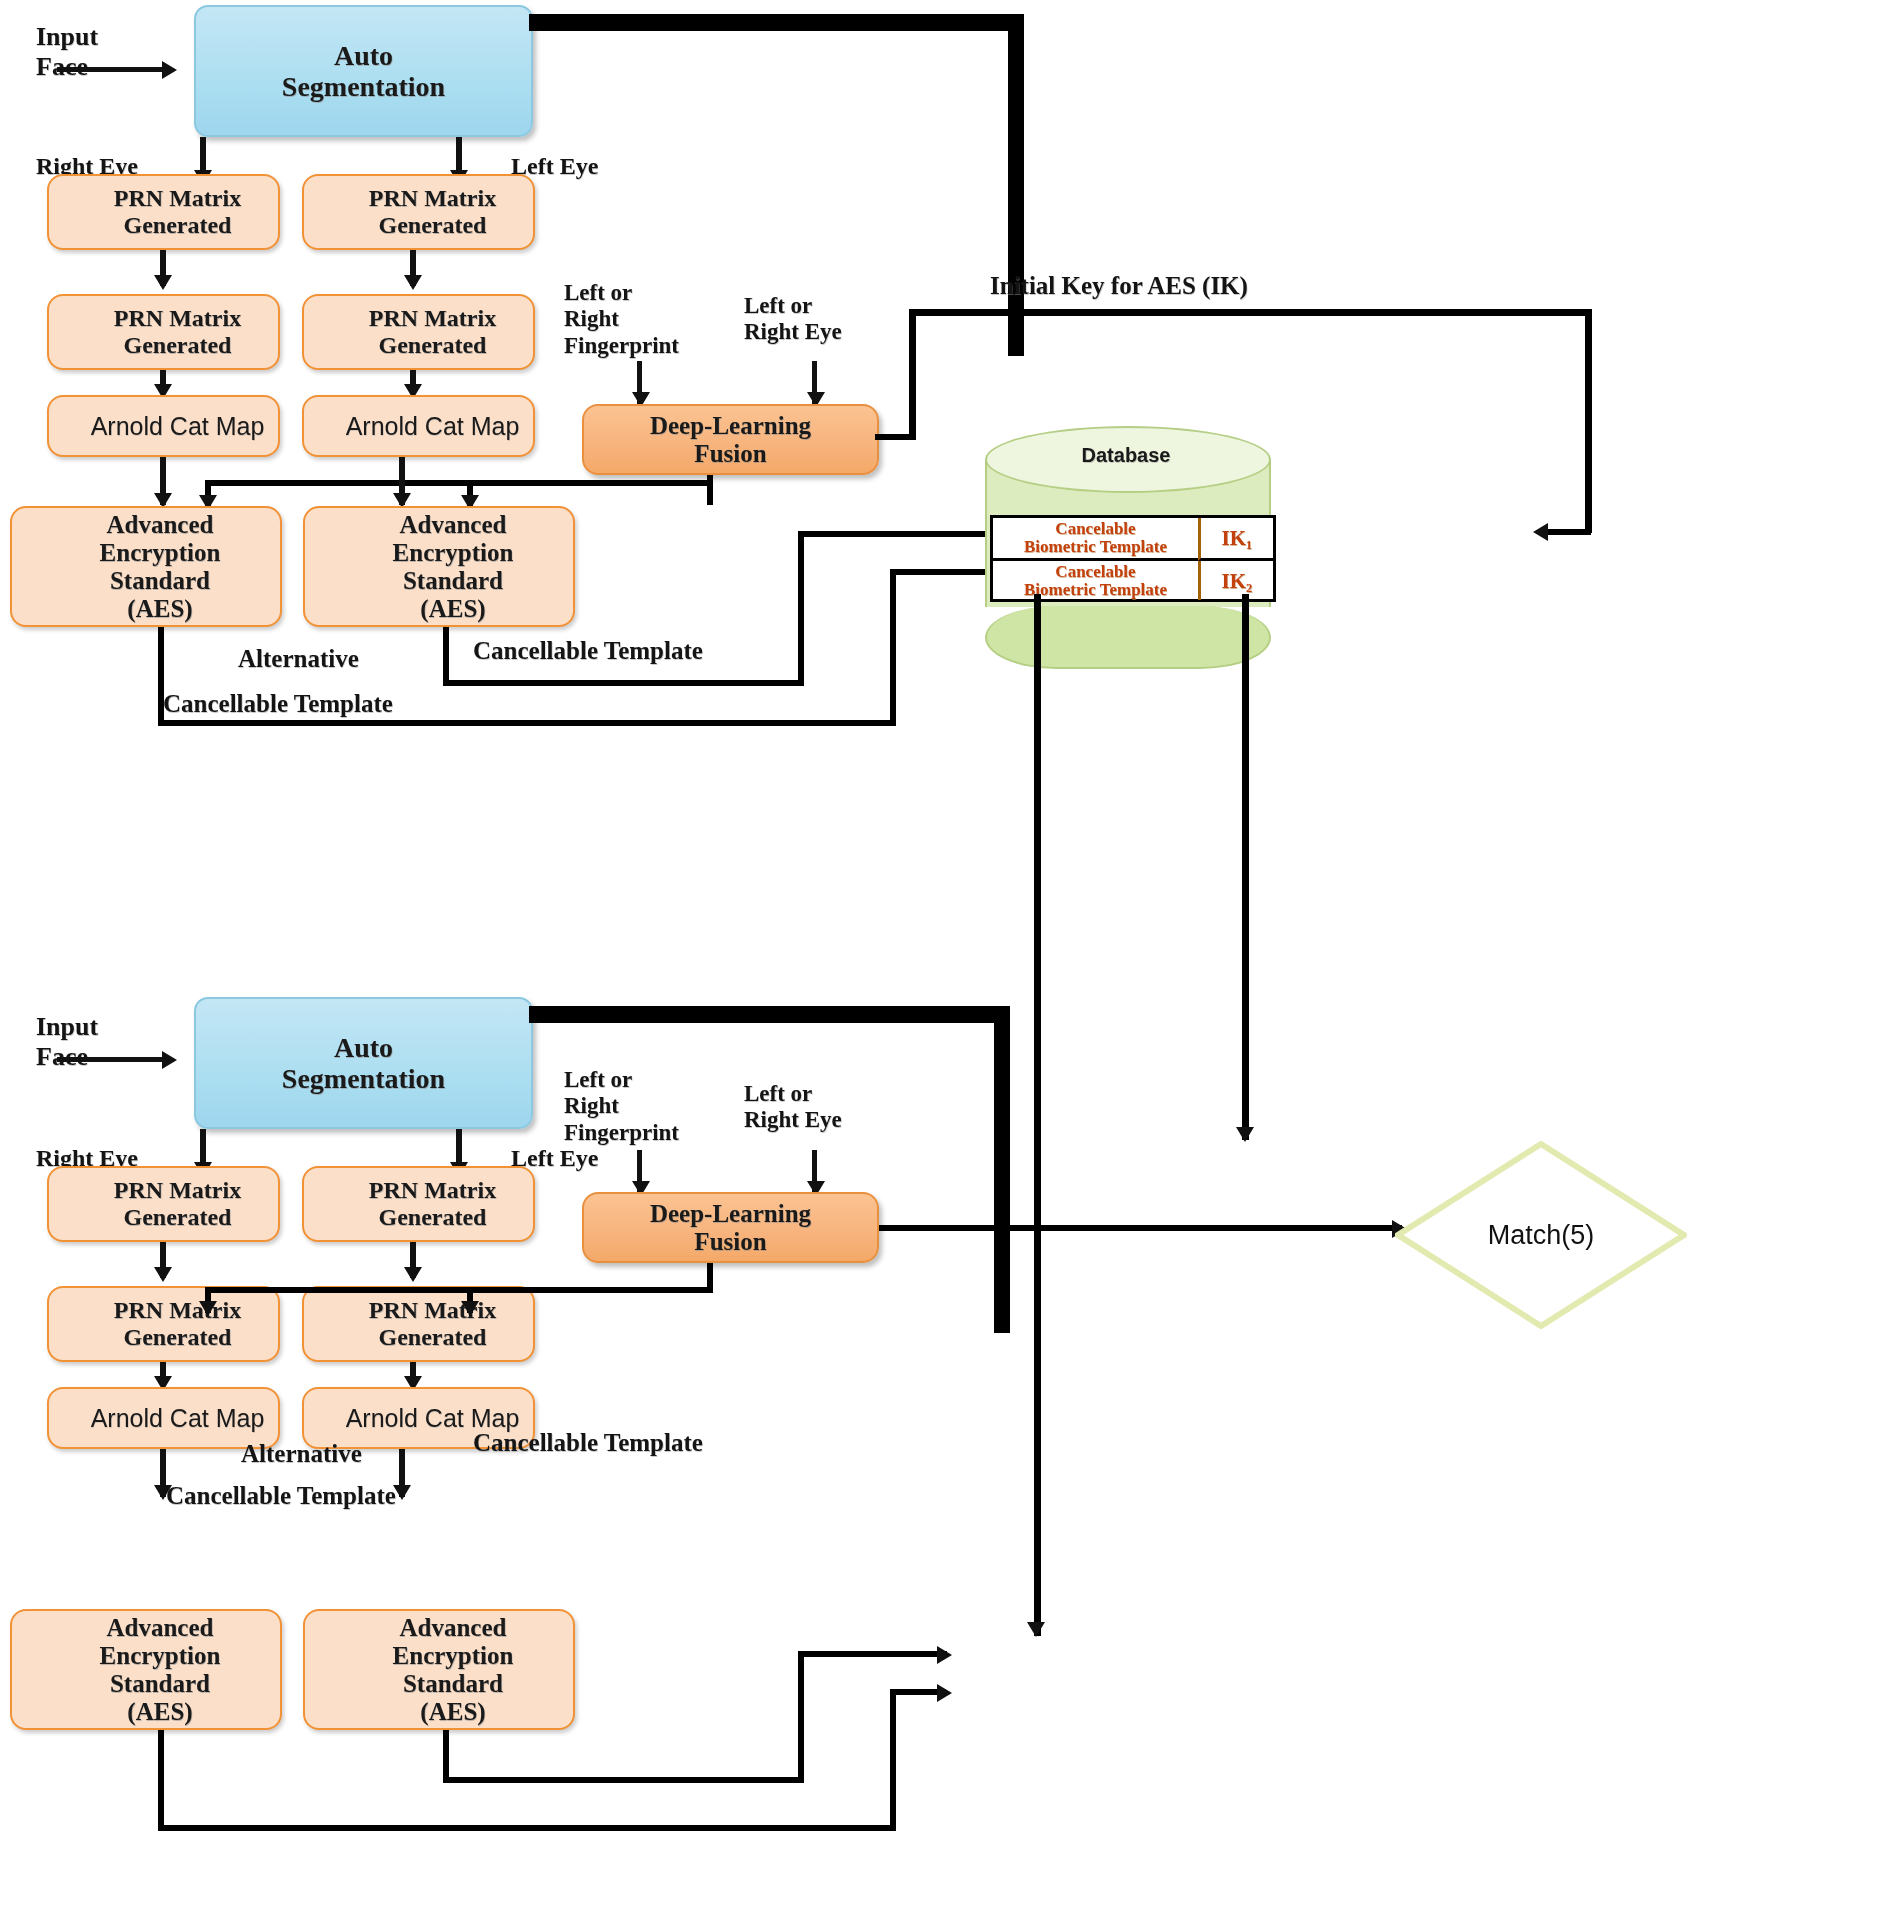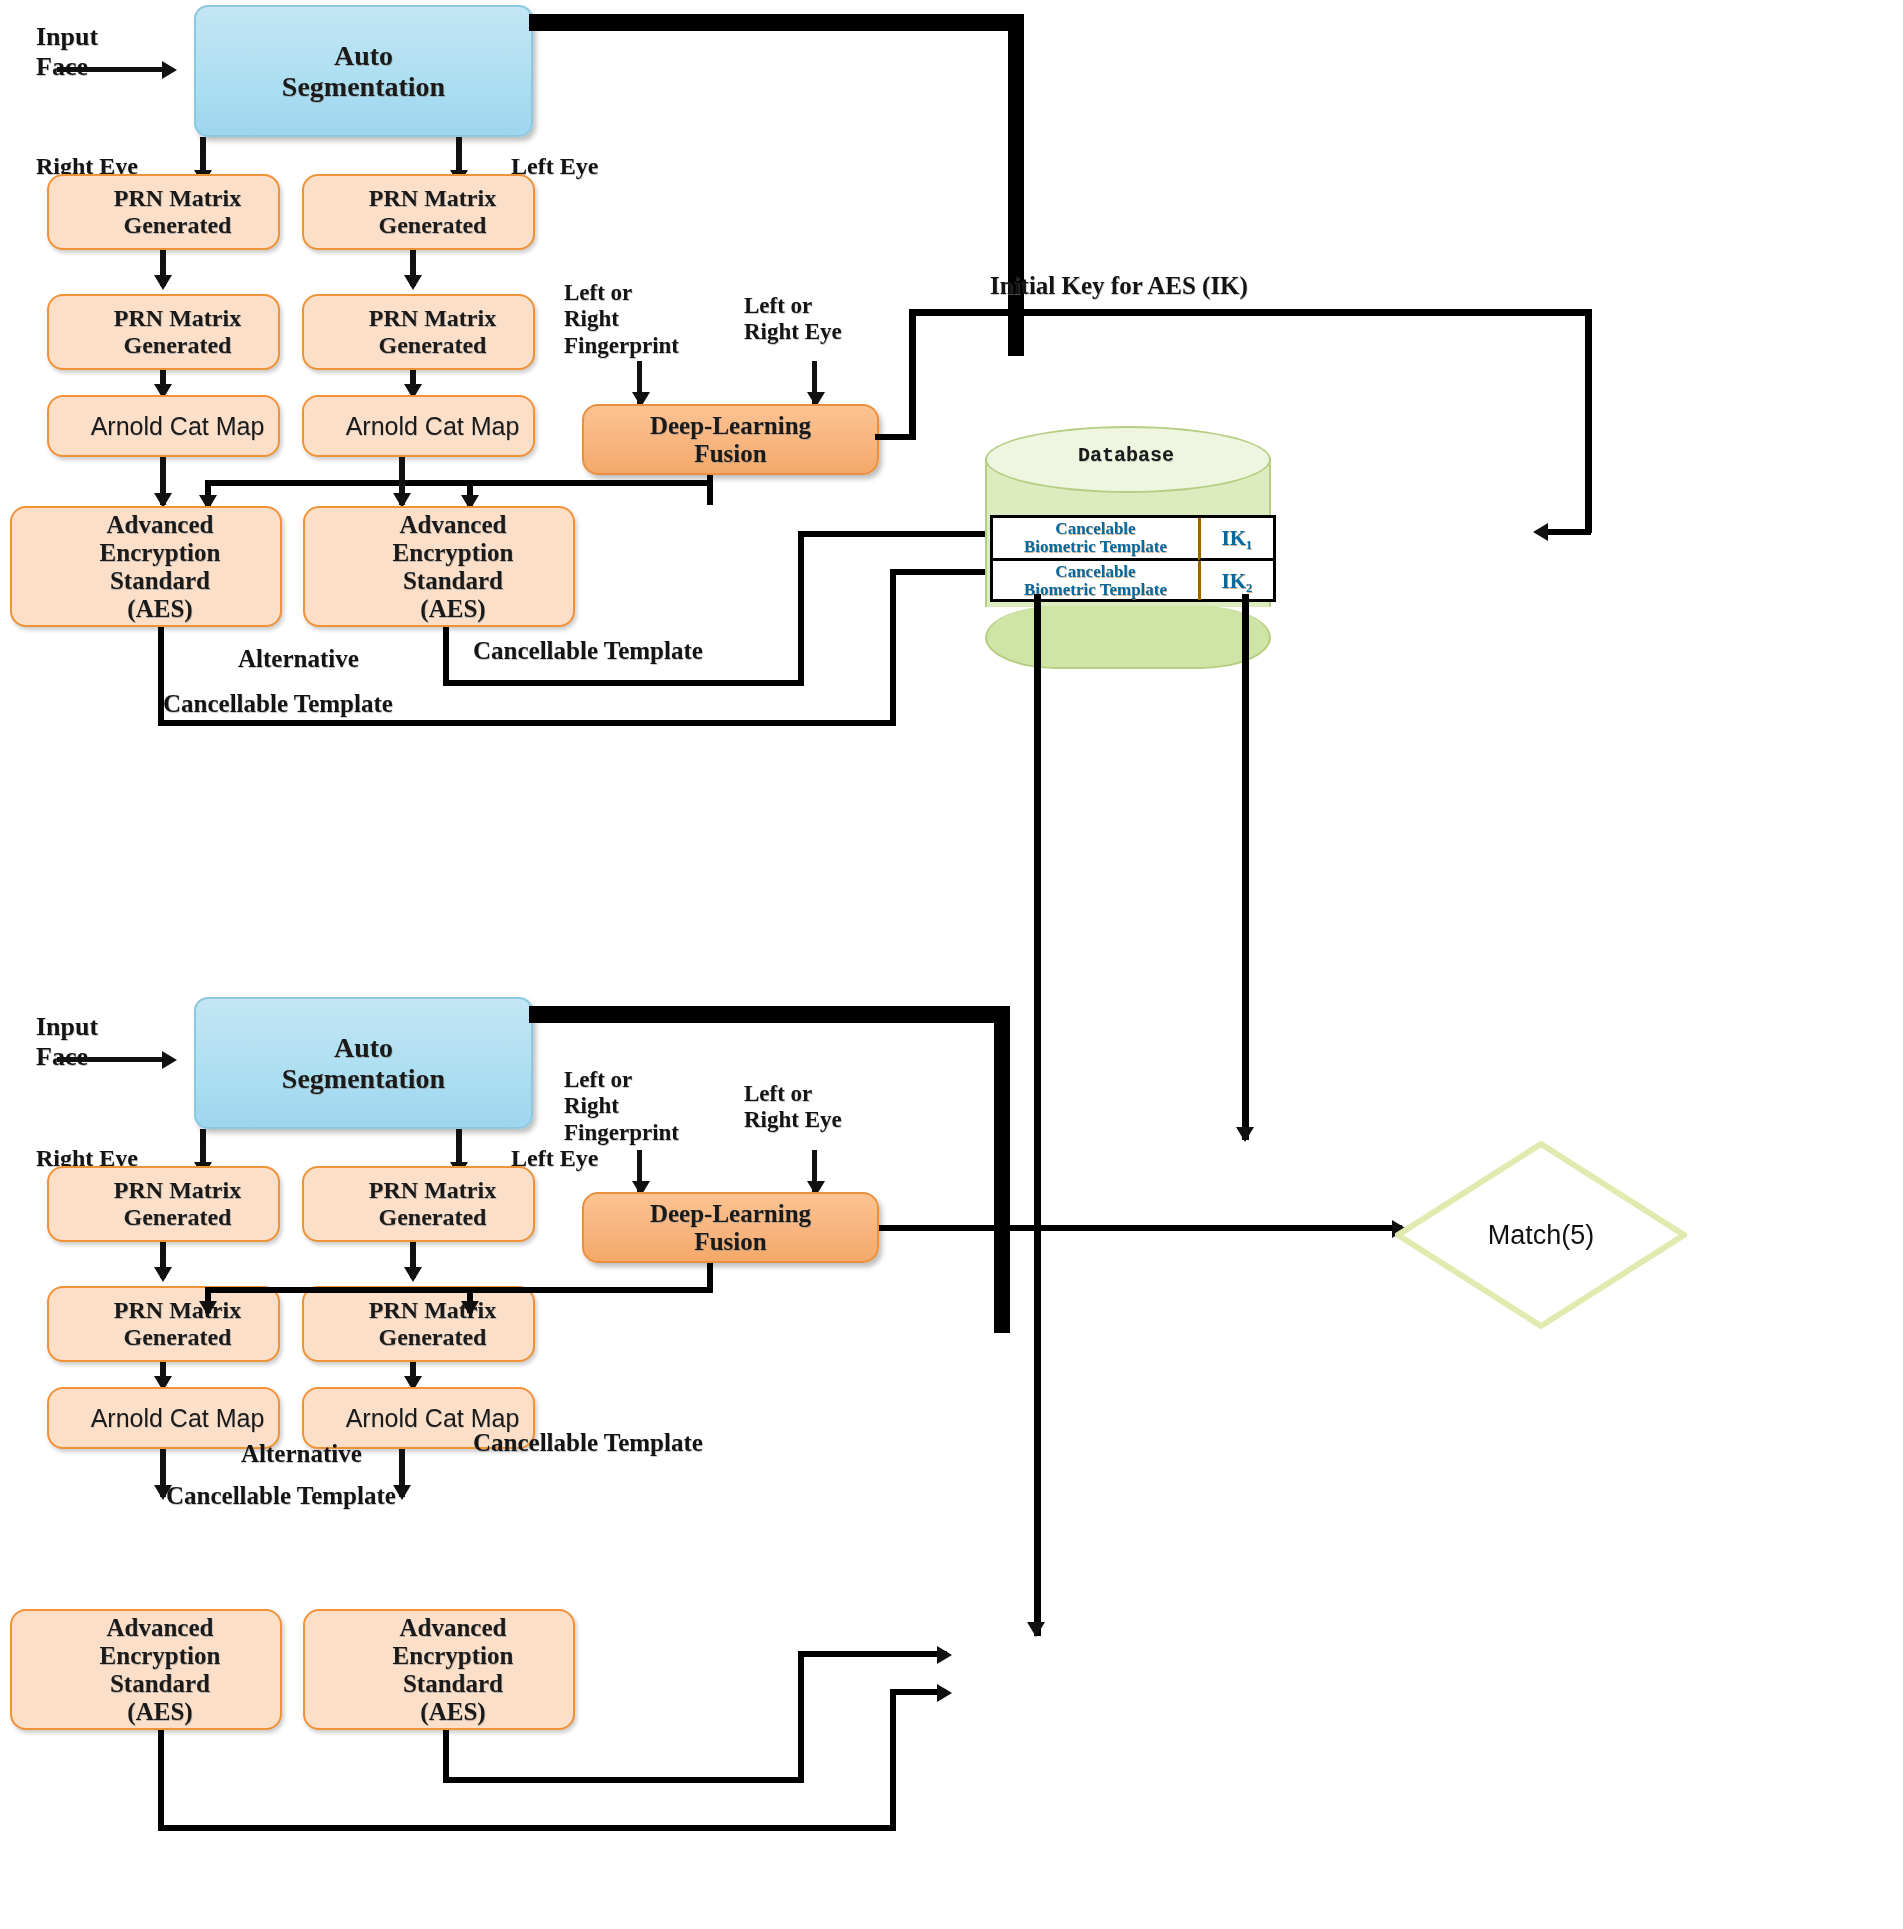--- a/index.html
+++ b/index.html
@@ -40,29 +40,29 @@
 
   
   .db-wrap{position:absolute;}
   .db-body{position:absolute;left:0;top:32px;width:100%;height:149px;
            background:#dcecbe;border-left:2px solid #b5ce83;border-right:2px solid #b5ce83;}
   .db-bottom{position:absolute;left:0;bottom:-30px;width:100%;height:61px;
              background:#cfe5a5;border-radius:50%/100%;border:2px solid #b5ce83;border-top:none;}
   .db-top{position:absolute;left:0;top:0;width:100%;height:63px;border-radius:50%;
           background:#eef6e0;border:2px solid #b5ce83;}
   .db-label{position:absolute;left:0;top:18px;width:100%;text-align:center;
-            font-family:Liberation Mono, monospace;font-weight:bold;font-size:20px;color:#1a1a1a;
+            font-family:Liberation Sans, sans-serif;font-weight:bold;font-size:20px;color:#1a1a1a;
             text-shadow:0.6px 0.6px 0 rgba(150,150,150,.5);}
 
   
   .db-table{position:absolute;border:3px solid #000;background:#fff;
             display:grid;grid-template-columns:1fr 75px;}
   .db-cell{border-bottom:3px solid #000;display:flex;align-items:center;justify-content:center;
            text-align:center;font-family:"Liberation Serif", serif;font-weight:bold;
-           font-size:17px;color:#0369a1;line-height:1.05;padding:2px 4px;box-sizing:border-box;
+           font-size:17px;color:#c2410c;line-height:1.05;padding:2px 4px;box-sizing:border-box;
            text-shadow:0.6px 0.6px 0 rgba(190,140,90,.65);}
   .db-cell.k{border-left:3px solid #a16207;font-size:21px;}
   .db-cell.last{border-bottom:none;}
 
   
   .diamond{position:absolute;}
   .diamond .dshape{position:absolute;left:0;top:0;width:100%;height:100%;}
   .diamond .dtext{position:absolute;left:0;top:0;width:100%;height:100%;
                   display:flex;align-items:center;justify-content:center;
                   font-family:"Liberation Sans", sans-serif;font-size:27px;color:#111;}

